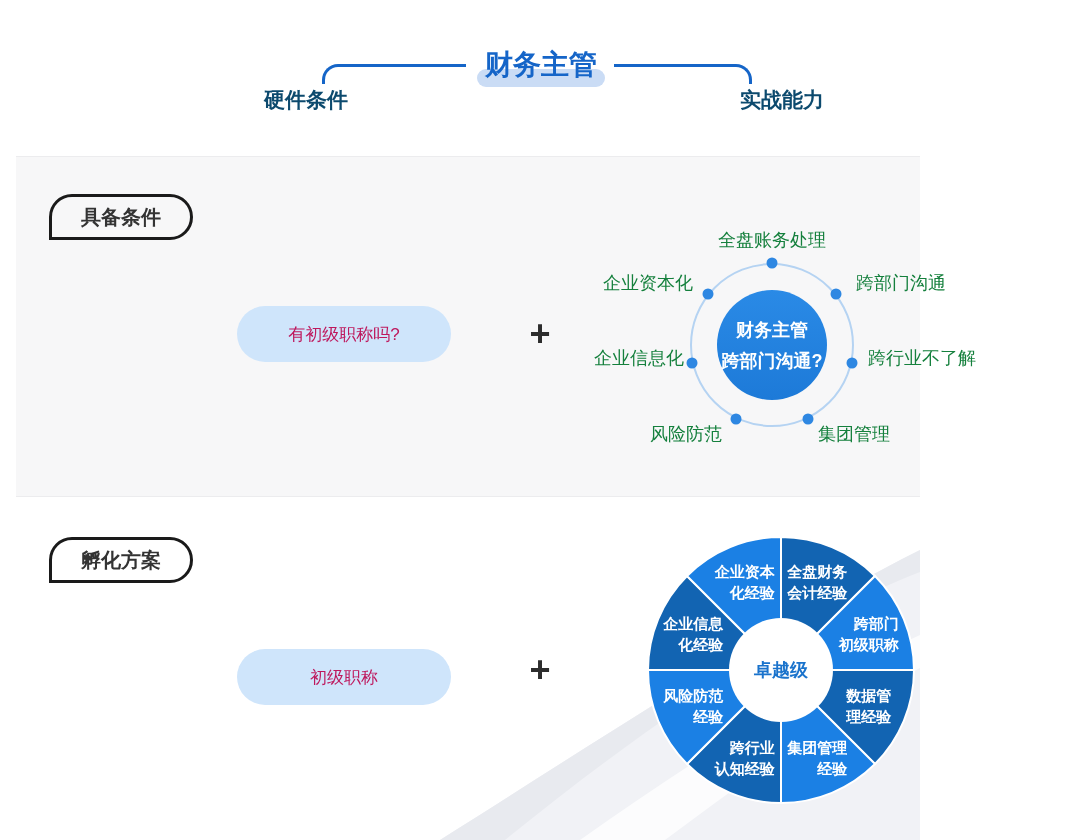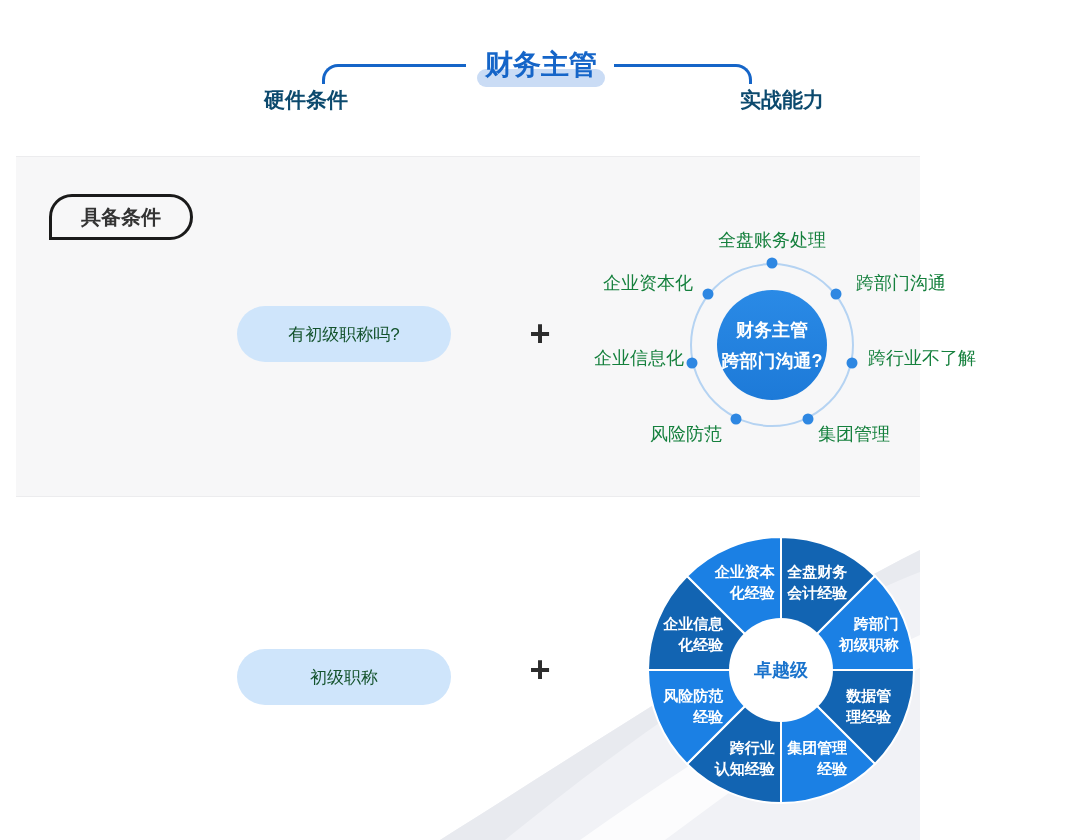--- a/index.html
+++ b/index.html
@@ -29,21 +29,21 @@
 
   .badge { position:absolute; left:33px; height:46px; min-width:144px; padding:0 26px;
     border:3px solid #1a1a1a; border-radius:23px 23px 23px 0; background:transparent;
     display:flex; align-items:center; justify-content:center;
     font-size:20px; font-weight:bold; color:#333333; white-space:nowrap; z-index:2; }
   #badge1 { top:37px; }
   #badge2 { top:39px; }
 
   .pill { position:absolute; left:221px; width:214px; height:56px; border-radius:28px;
     background:#cfe5fb; display:flex; align-items:center; justify-content:center;
-    font-size:17px; color:#14532d; white-space:nowrap; z-index:2; }
+    font-size:17px; color:#be185d; white-space:nowrap; z-index:2; }
   #pill1 { top:149px; }
   #pill2 { top:151px; }
 
   .plus { position:absolute; left:524px; transform:translate(-50%,-50%);
     font-size:36px; font-weight:bold; color:#2d2d2d; z-index:2; }
   #plus1 { top:177px; }
   #plus2 { top:172px; }
 
   
   #ring { position:absolute; left:674px; top:106px; width:164px; height:164px;
@@ -114,20 +114,21 @@
     <span class="rlabel rl6">企业资本化</span>
   </div>
 
   <div id="section2" class="section">
     <svg id="swoosh" width="520" height="320" viewBox="0 0 520 320">
       <path d="M520,30 C390,95 230,200 40,320 L520,320 Z" fill="#f1f2f6"></path>
       <path d="M520,30 C390,95 230,200 40,320 L105,320 C265,190 420,90 520,52 Z" fill="#e8eaef"></path>
       <path d="M520,115 C420,160 300,235 180,320 L265,320 C365,245 460,180 520,148 Z" fill="#ffffff" opacity="0.75"></path>
     </svg>
 
+    <div id="badge2" class="badge">孵化方案</div>
     <div id="pill2" class="pill">初级职称</div>
     <div id="plus2" class="plus">+</div>
 
     <div id="donut-chart">
       <svg width="280" height="280" viewBox="-140 -140 280 280">
         <g id="donut-wedges">
             <path d="M0,0 L0.0,-133.0 A133,133 0 0 1 94.0,-94.0 Z" fill="#1264b2" stroke="#ffffff" stroke-width="2"></path>
             <path d="M0,0 L94.0,-94.0 A133,133 0 0 1 133.0,0.0 Z" fill="#1b80e4" stroke="#ffffff" stroke-width="2"></path>
             <path d="M0,0 L133.0,0.0 A133,133 0 0 1 94.0,94.0 Z" fill="#1264b2" stroke="#ffffff" stroke-width="2"></path>
             <path d="M0,0 L94.0,94.0 A133,133 0 0 1 0.0,133.0 Z" fill="#1b80e4" stroke="#ffffff" stroke-width="2"></path>

